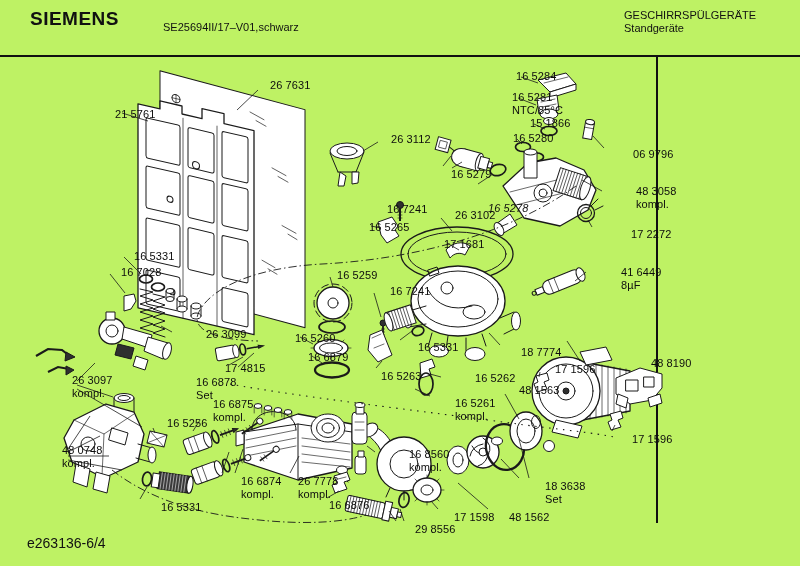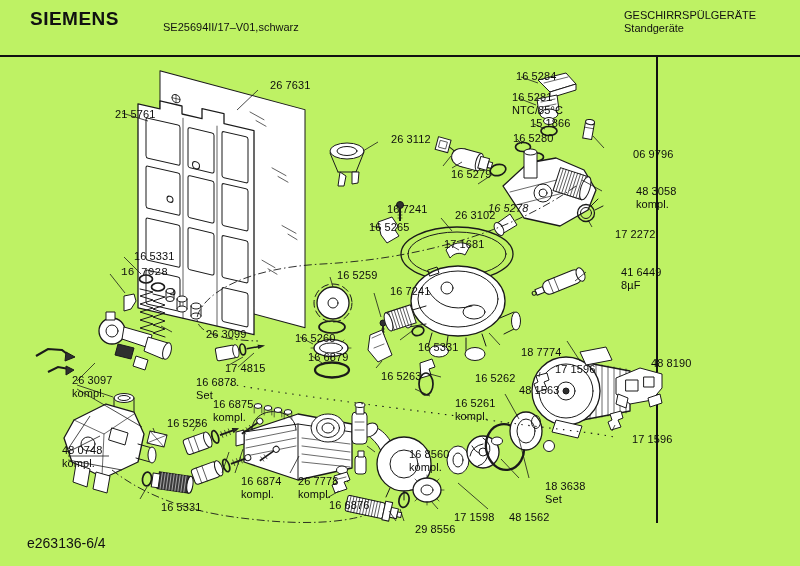--- a/index.html
+++ b/index.html
@@ -430,24 +430,24 @@
       <div class="part-label" style="left: 498px; top: 117px;">15 1866</div>
       <div class="part-label" style="left: 481px; top: 132px;">16 5280</div>
       <div class="part-label" style="left: 601px; top: 148px;">06 9796</div>
       <div class="part-label" style="left: 419px; top: 168px;">16 5279</div>
       <div class="part-label" style="left: 456px; top: 202px; font-style: italic;">16 5278</div>
       <div class="part-label" style="left: 604px; top: 185px;">48 3058
 kompl.</div>
       <div class="part-label" style="left: 355px; top: 203px;">16 7241</div>
       <div class="part-label" style="left: 337px; top: 221px;">16 5265</div>
       <div class="part-label" style="left: 423px; top: 209px;">26 3102</div>
-      <div class="part-label" style="left: 583px; top: 228px; text-align: right;">17 2272</div>
+      <div class="part-label" style="left: 599px; top: 228px; text-align: right;">17 2272</div>
       <div class="part-label" style="left: 412px; top: 238px;">17 1681</div>
       <div class="part-label" style="left: 102px; top: 250px;">16 5331</div>
-      <div class="part-label" style="left: 89px; top: 266px; font-family: Liberation Mono, monospace;">16 7028</div>
+      <div class="part-label" style="left: 89px; top: 266px;">16 7028</div>
       <div class="part-label" style="left: 305px; top: 269px;">16 5259</div>
       <div class="part-label" style="left: 358px; top: 285px;">16 7241</div>
       <div class="part-label" style="left: 589px; top: 266px;">41 6449
 8µF</div>
       <div class="part-label" style="left: 174px; top: 328px;">26 3099</div>
       <div class="part-label" style="left: 263px; top: 332px;">16 5260</div>
       <div class="part-label" style="left: 276px; top: 351px;">16 6879</div>
       <div class="part-label" style="left: 386px; top: 341px;">16 5331</div>
       <div class="part-label" style="left: 193px; top: 362px;">17 4815</div>
       <div class="part-label" style="left: 164px; top: 376px;">16 6878

